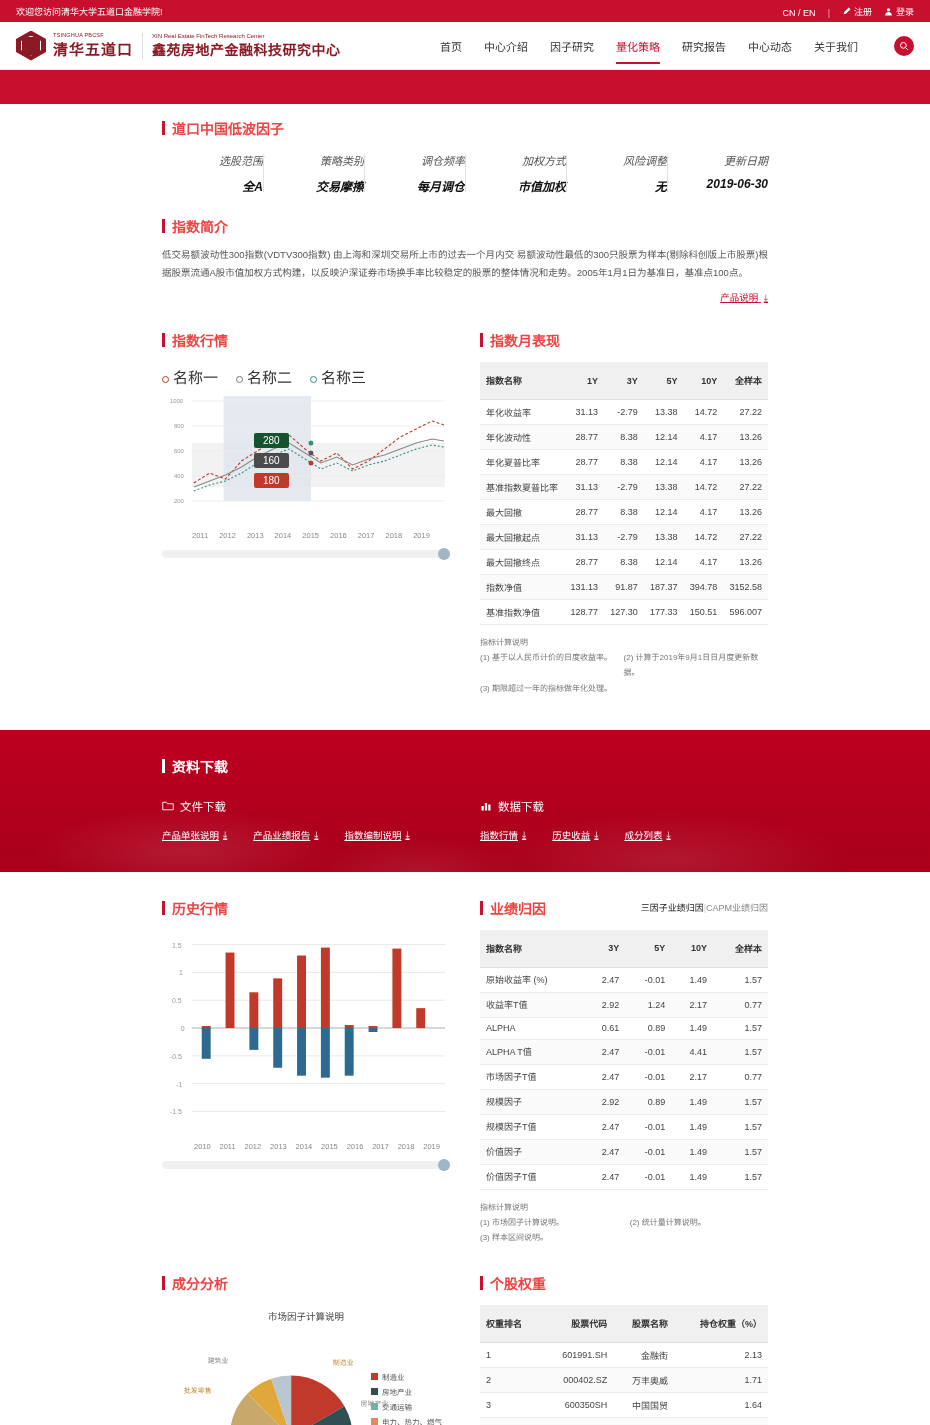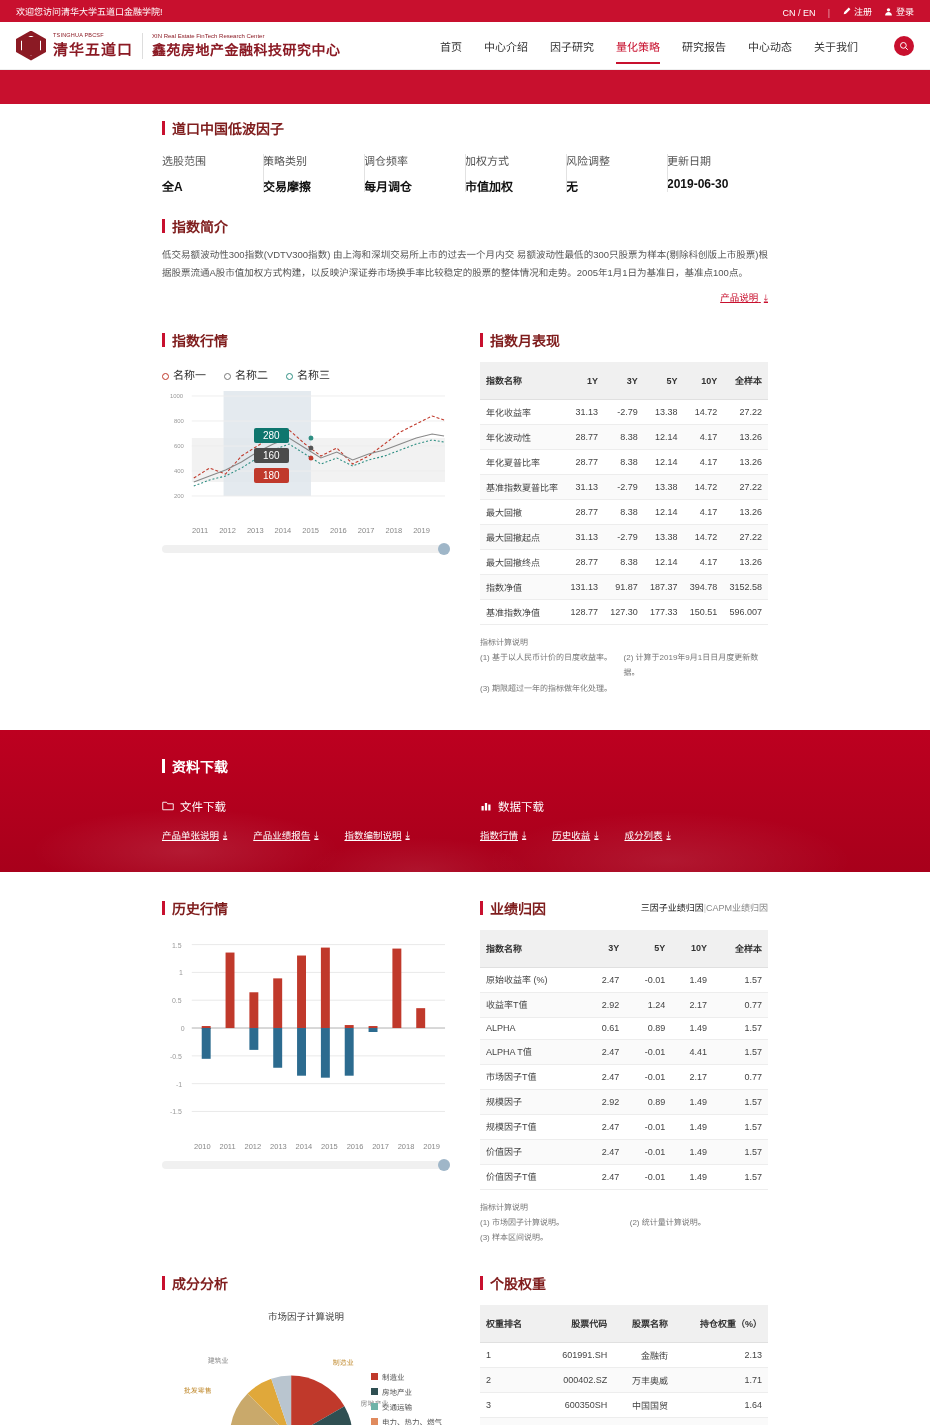--- a/index.html
+++ b/index.html
@@ -74,32 +74,32 @@
     background: #c8102e;
     height: 34px;
   }
 
   
   .page { background: #fff; }
   .container { width: 606px; margin: 0 auto; }
 
   .sect-title {
     display: flex; align-items: center; gap: 7px;
-    font-size: 14px; font-weight: bold; color: #7f1d1d;
+    font-size: 14px; font-weight: bold; color: #ef4444;
   }
   .sect-title::before {
     content: ""; width: 3px; height: 14px; background: #c8102e;
   }
 
   
   .meta-block { padding: 14px 0 0; }
   .meta-row {
     display: flex; margin-top: 14px; align-items: stretch;
   }
-  .meta-item { flex: 1; text-align: left; position: relative; }
+  .meta-item { flex: 1; text-align: right; position: relative; font-style: italic; }
   .meta-item + .meta-item::before {
     content: ""; position: absolute; left: 0; top: 2px; bottom: 2px;
     width: 1px; background: #e2e2e2;
   }
   .meta-label { font-size: 11px; color: #555; }
   .meta-value { font-size: 12px; color: #111; font-weight: bold; margin-top: 9px; }
 
   .intro-block { margin-top: 22px; }
   .intro-text {
     font-size: 9.5px; color: #555; line-height: 1.9; margin-top: 10px;
@@ -110,21 +110,21 @@
     font-size: 9.5px; color: #c8102e; text-decoration: underline;
   }
   .dl-link .ic { margin-left: 3px; }
 
   
   .two-col { display: flex; gap: 30px; margin-top: 26px; }
   .col-l { width: 290px; }
   .col-r { width: 290px; }
 
   
-  .legend { display: flex; gap: 18px; margin: 16px 0 4px; font-size: 11px; }
+  .legend { display: flex; gap: 18px; margin: 16px 0 4px; font-size: 15px; }
   .legend i {
     display: inline-block; width: 7px; height: 7px; border-radius: 50%;
     border: 1.5px solid; margin-right: 4px; vertical-align: middle;
   }
   .lg1 i { border-color: #c0392b; }
   .lg2 i { border-color: #777; }
   .lg3 i { border-color: #2f8f83; }
 
   
   .chart-box { position: relative; height: 140px; }
@@ -326,21 +326,21 @@
               <text x="12" y="112">200</text>
             </g>
             <polyline fill="none" stroke="#c0392b" stroke-width="1.1" stroke-dasharray="3,2" points="32,92 48,82 64,88 80,70 96,60 112,50 128,44 144,58 160,70 176,62 192,78 208,70 224,58 240,46 256,38 272,30 284,34"></polyline>
             <polyline fill="none" stroke="#888" stroke-width="1.1" points="32,96 48,90 64,84 80,76 96,66 112,58 128,52 144,62 160,72 176,66 192,74 208,68 224,64 240,58 256,52 272,48 284,50"></polyline>
             <polyline fill="none" stroke="#2f8f83" stroke-width="1.1" stroke-dasharray="2,2" points="32,100 48,94 64,90 80,82 96,72 112,64 128,58 144,68 160,78 176,72 192,80 208,74 224,70 240,64 256,58 272,54 284,56"></polyline>
             <circle cx="150" cy="52" r="2.5" fill="#2f8f83"></circle>
             <circle cx="150" cy="62" r="2.5" fill="#555"></circle>
             <circle cx="150" cy="72" r="2.5" fill="#c0392b"></circle>
           </svg>
           <div style="position:absolute;left:92px;top:42px;">
-            <div style="background:#0f766e;color:#fff;font-size:10px;padding:2px 9px;border-radius:2px;margin-bottom:5px;">280</div>
+            <div style="background:#14532d;color:#fff;font-size:10px;padding:2px 9px;border-radius:2px;margin-bottom:5px;">280</div>
             <div style="background:#4b4b4b;color:#fff;font-size:10px;padding:2px 9px;border-radius:2px;margin-bottom:5px;">160</div>
             <div style="background:#c0392b;color:#fff;font-size:10px;padding:2px 9px;border-radius:2px;">180</div>
           </div>
         </div>
         <div class="xaxis">
           <span>2011</span>
           <span>2012</span>
           <span>2013</span>
           <span>2014</span>
           <span>2015</span>

